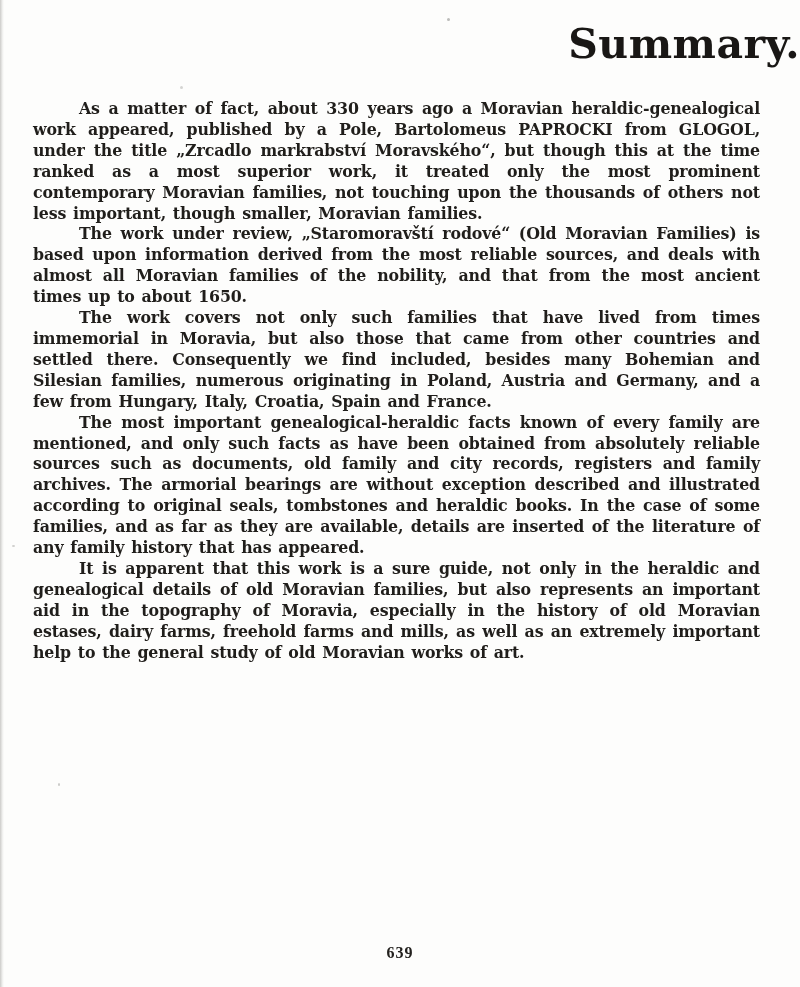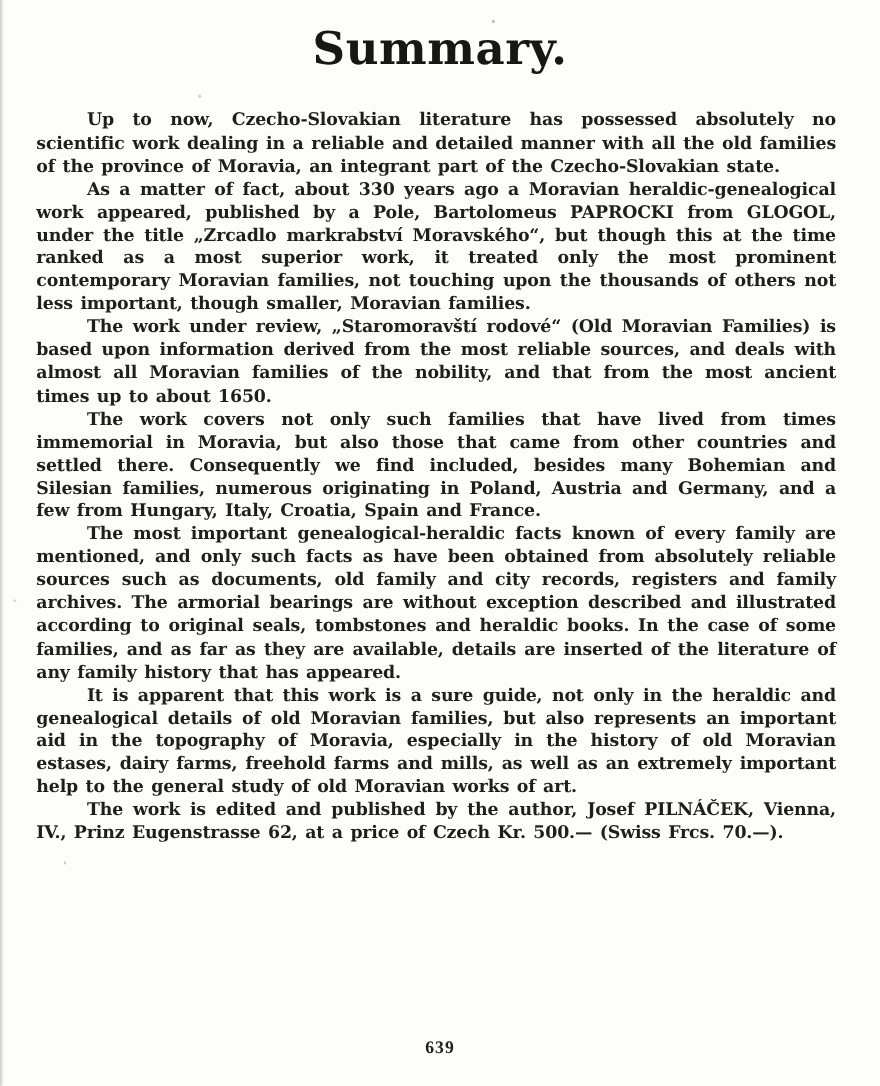--- a/index.html
+++ b/index.html
@@ -32,21 +32,21 @@
   .speck.s2 { left: 180px; top: 86px;  width: 3px; height: 3px; background: rgba(70,68,62,0.22); }
   .speck.s3 { left: 12px;  top: 545px; width: 3px; height: 2px; background: rgba(70,68,62,0.25); }
   .speck.s4 { left: 58px;  top: 783px; width: 2px; height: 3px; background: rgba(70,68,62,0.28); }
 
   .title {
     margin: 0;
     position: absolute;
     left: 0;
     top: 20px;
     width: 800px;
-    text-align: center;
+    text-align: right;
     font-family: "DejaVu Serif", serif;
     font-weight: 700;
     font-size: 41px;
     letter-spacing: 0.5px;
     color: #191715;
   }
   .body-text {
     position: absolute;
     left: 33px;
     top: 99px;
@@ -84,24 +84,22 @@
 
   <div class="scan-edge"></div>
   <div class="speck s1"></div>
   <div class="speck s2"></div>
   <div class="speck s3"></div>
   <div class="speck s4"></div>
 
   <h1 class="title">Summary.</h1>
 
   <div class="body-text">
-    <p>Up to now, Czecho-Slovakian literature has possessed absolutely no scientific work dealing in a reliable and detailed manner with all the old families of the province of Moravia, an integrant part of the Czecho-Slovakian state.</p>
     <p>As a matter of fact, about 330 years ago a Moravian heraldic-genealogical work appeared, published by a Pole, Bartolomeus PAPROCKI from GLOGOL, under the title „Zrcadlo markrabství Moravského“, but though this at the time ranked as a most superior work, it treated only the most prominent contemporary Moravian families, not touching upon the thousands of others not less important, though smaller, Moravian families.</p>
     <p>The work under review, „Staromoravští rodové“ (Old Moravian Families) is based upon information derived from the most reliable sources, and deals with almost all Moravian families of the nobility, and that from the most ancient times up to about 1650.</p>
     <p>The work covers not only such families that have lived from times immemorial in Moravia, but also those that came from other countries and settled there. Consequently we find included, besides many Bohemian and Silesian families, numerous originating in Poland, Austria and Germany, and a few from Hungary, Italy, Croatia, Spain and France.</p>
     <p>The most important genealogical-heraldic facts known of every family are mentioned, and only such facts as have been obtained from absolutely reliable sources such as documents, old family and city records, registers and family archives. The armorial bearings are without exception described and illustrated according to original seals, tombstones and heraldic books. In the case of some families, and as far as they are available, details are inserted of the literature of any family history that has appeared.</p>
     <p>It is apparent that this work is a sure guide, not only in the heraldic and genealogical details of old Moravian families, but also represents an important aid in the topography of Moravia, especially in the history of old Moravian estases, dairy farms, freehold farms and mills, as well as an extremely important help to the general study of old Moravian works of art.</p>
-    <p>The work is edited and published by the author, Josef PILNÁČEK, Vienna, IV., Prinz Eugenstrasse 62, at a price of Czech Kr. 500.— (Swiss Frcs. 70.—).</p>
   </div>
 
   <div class="page-number">639</div>
 
 </div>
 
 </body></html>

